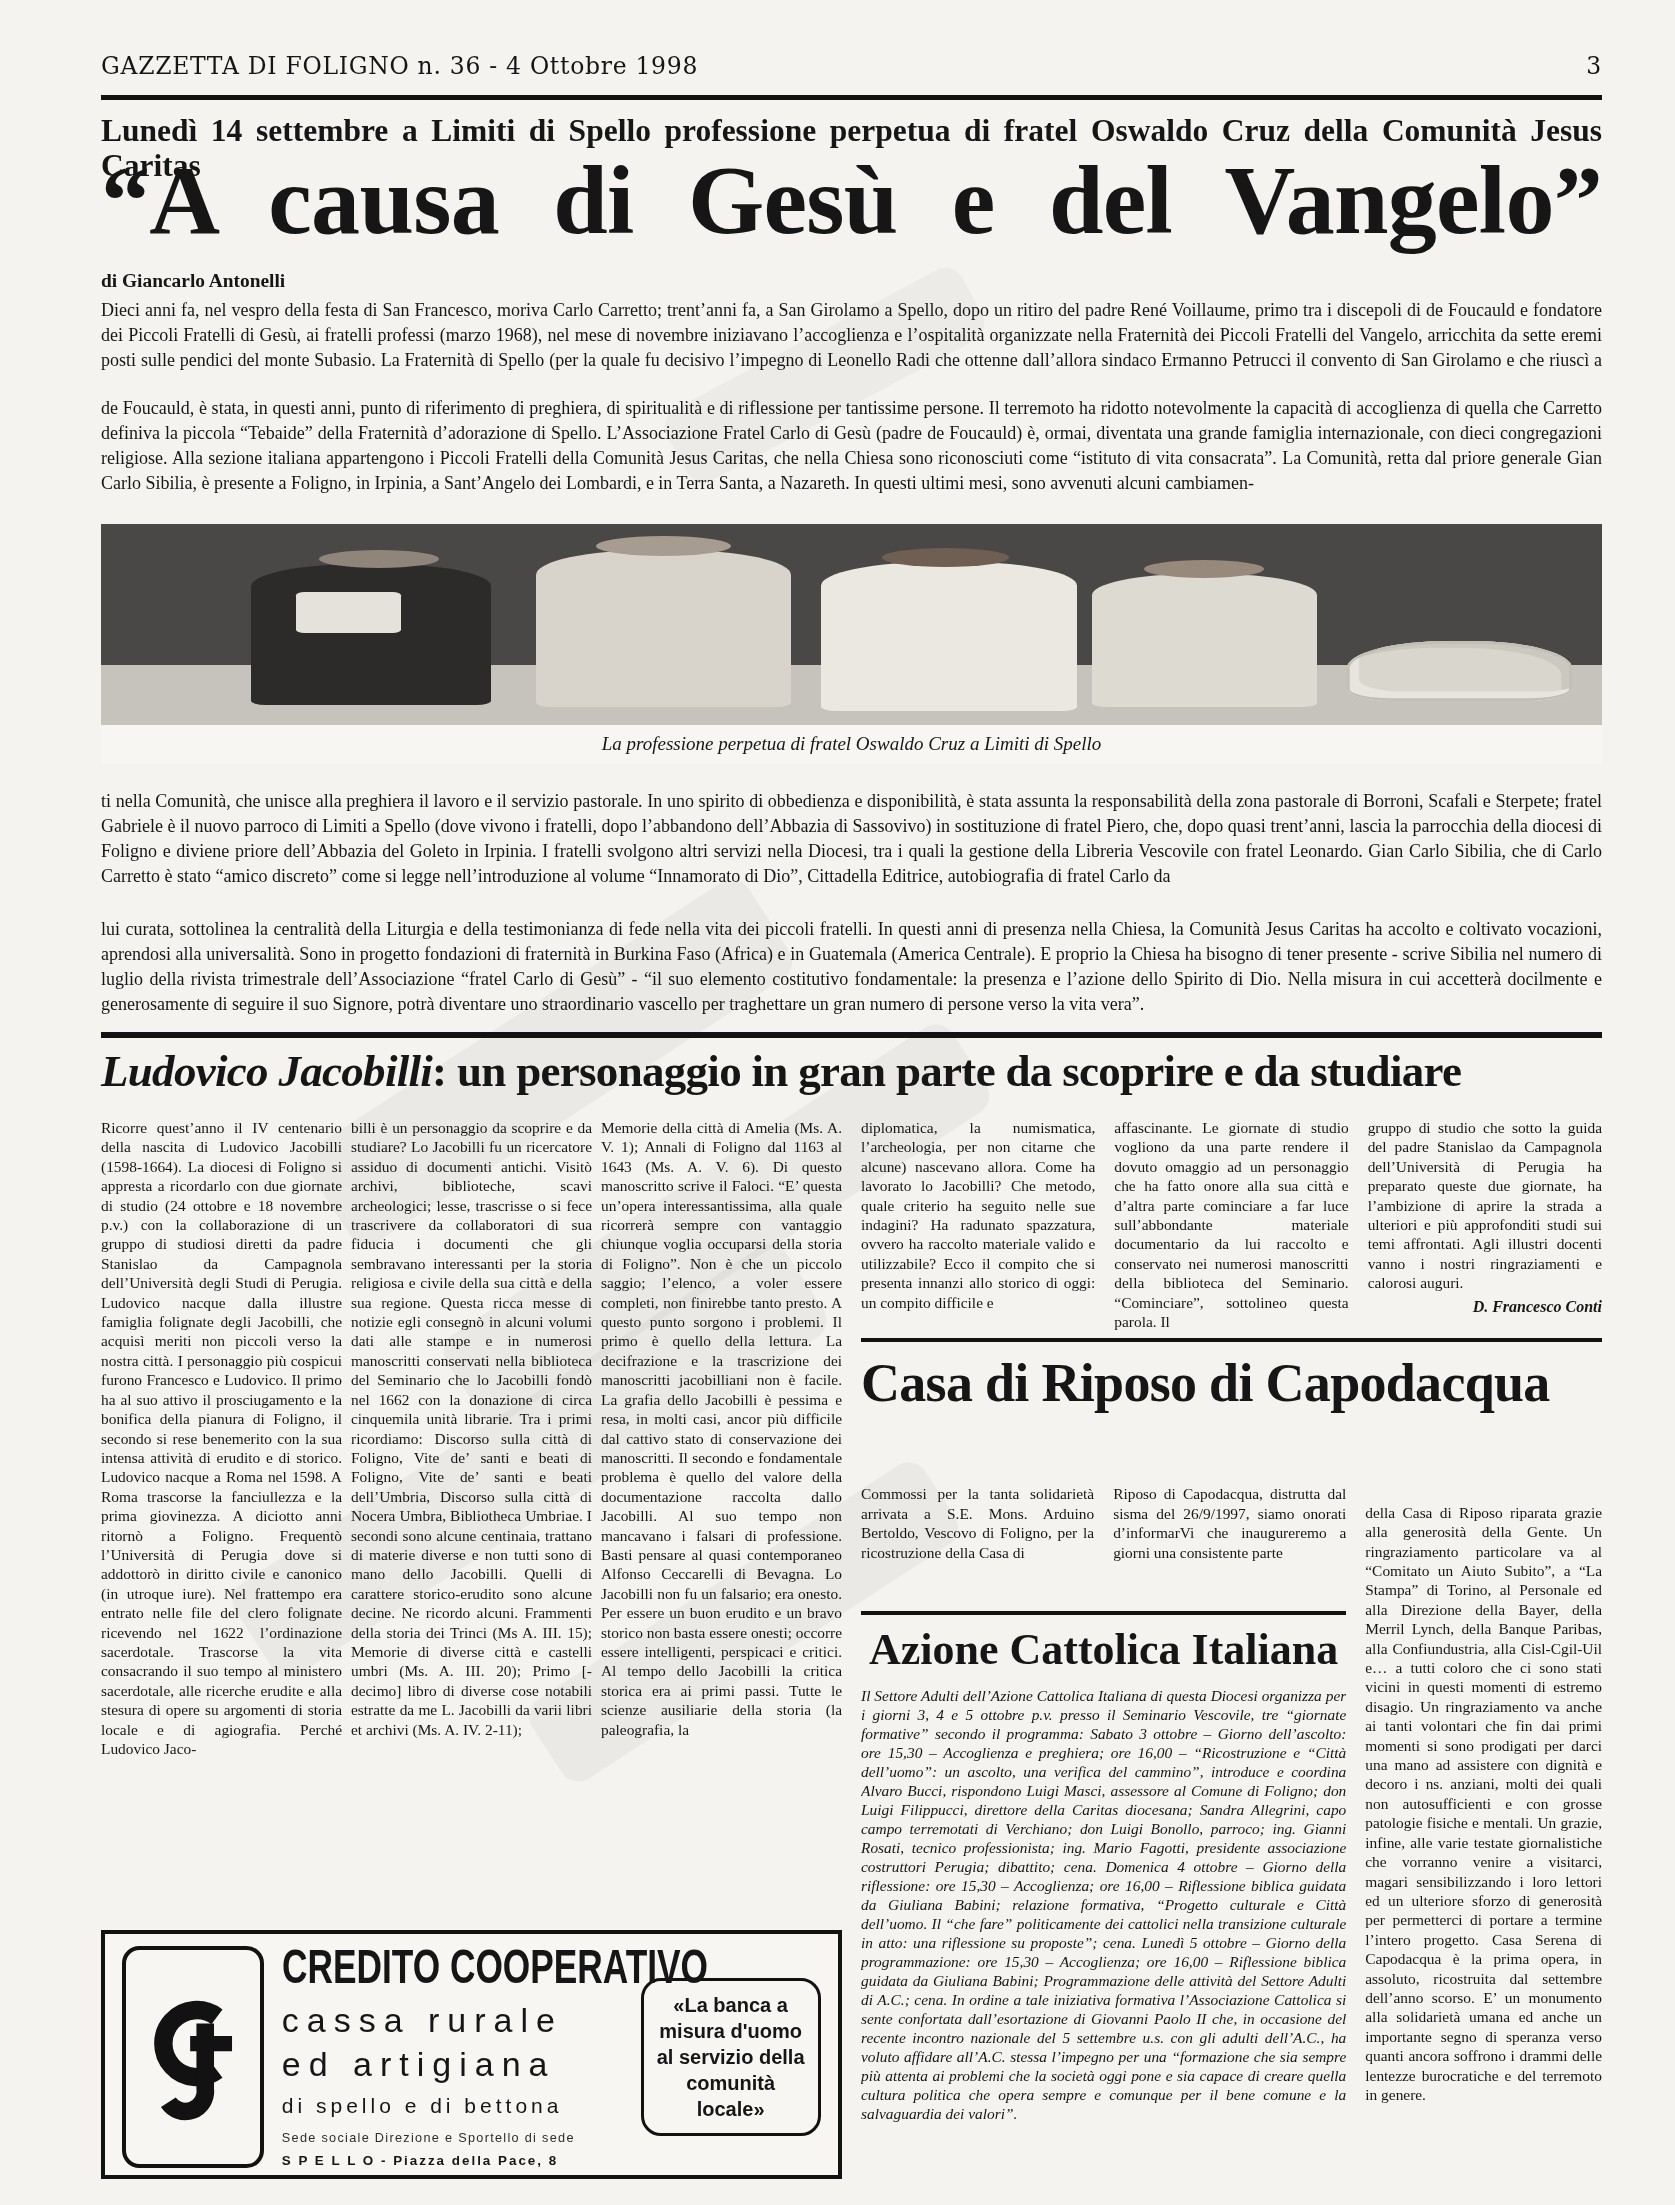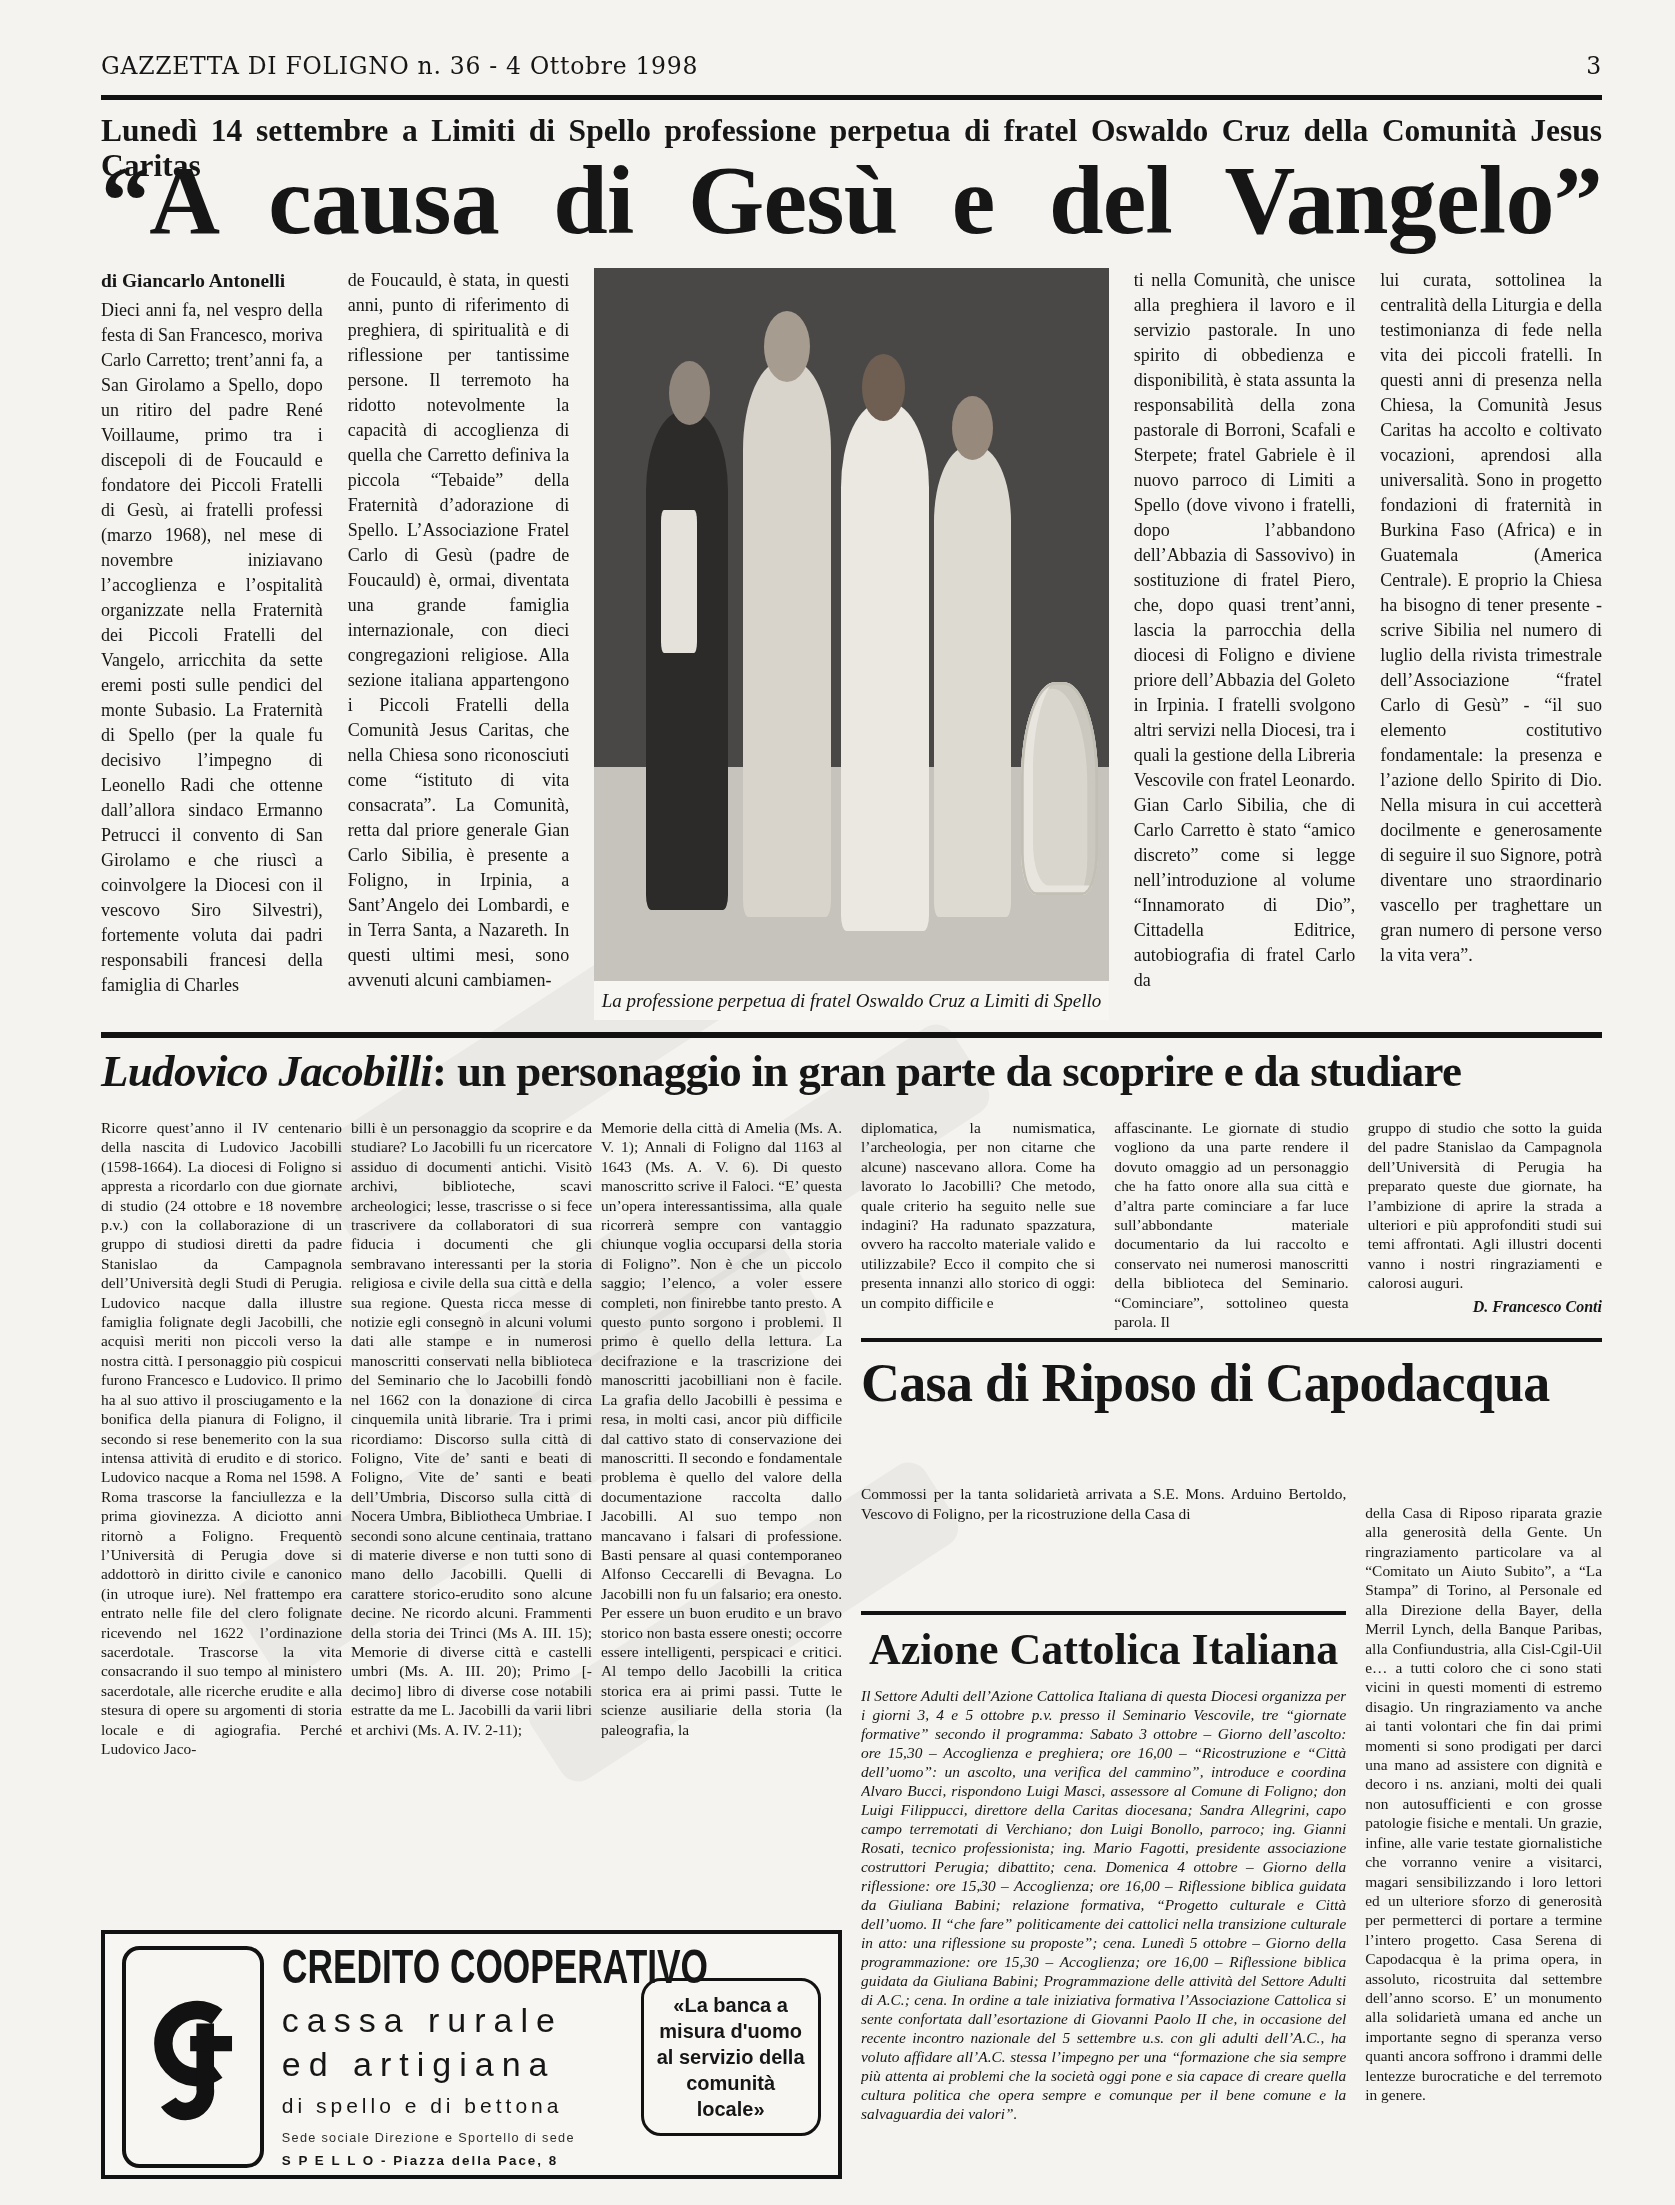--- a/index.html
+++ b/index.html
@@ -12,21 +12,21 @@
   .s3{left:201px;top:1407px;width:657px;height:107px;transform:rotate(-33deg);}
   .s4{left:509px;top:1575px;width:469px;height:94px;transform:rotate(-33deg);}
   .s5{left:657px;top:335px;width:335px;height:80px;transform:rotate(-28deg);background:rgba(60,60,60,0.04);}
 
   .masthead-row{position:absolute;left:101px;width:1501px;top:52px;display:flex;justify-content:space-between;align-items:baseline;font-family:"DejaVu Serif",serif;font-size:23.5px;letter-spacing:0.7px;}
   .rule-top{position:absolute;left:101px;width:1501px;top:95px;height:4.7px;background:#121212;}
 
   .kicker{position:absolute;left:101px;width:1501px;top:114px;font-size:31.5px;font-weight:bold;text-align:justify;text-align-last:justify;line-height:1.1;}
   .headline1{position:absolute;left:101px;width:1501px;top:149px;font-size:98px;font-weight:bold;line-height:1.05;text-align:justify;text-align-last:justify;letter-spacing:-0.7px;white-space:nowrap;}
 
-  .article1-cols{position:absolute;left:101px;width:1501px;top:268px;height:752px;display:flex;gap:25px;}
+  .article1-cols{position:absolute;left:101px;width:1501px;top:268px;height:752px;display:flex;gap:25px;flex-direction:column;}
   .a1col{flex:1;font-size:18px;line-height:25px;text-align:justify;overflow:hidden;}
   .byline{font-weight:bold;font-size:19.4px;margin-bottom:5.4px;}
   .photo-col{flex:2.32;display:flex;flex-direction:column;min-width:0;}
   .photo{flex:1;position:relative;overflow:hidden;background:#4a4846;}
   .ph-floor{position:absolute;left:0;right:0;bottom:0;height:30%;background:#c6c3bc;}
   .fig{position:absolute;border-radius:45% 45% 6% 6%/16% 16% 3% 3%;}
   .head{position:absolute;border-radius:50%;}
   .bouquet{position:absolute;left:83%;top:58%;width:15%;height:30%;background:#d8d6cd;border-radius:45% 45% 20% 20%;box-shadow:inset 0 0 0 2.7px #c2bfb5, inset 12px -9.4px 0 0 #e7e5de, inset -10.7px 6.7px 0 0 #cBC8bf;}
   .caption{height:39px;background:#f7f6f2;font-style:italic;font-size:19px;display:flex;align-items:center;justify-content:center;}
 
@@ -156,20 +156,21 @@
           <span>gruppo di studio che sotto la guida del padre Stanislao da Campagnola dell’Università di Perugia ha preparato queste due giornate, ha l’ambizione di aprire la strada a ulteriori e più approfonditi studi sui temi affrontati. Agli illustri docenti vanno i nostri ringraziamenti e calorosi auguri.</span>
           <div class="signoff">D. Francesco Conti</div>
         </div>
       </div>
       <div class="rule-sm"></div>
       <div class="casa-headline">Casa di Riposo di Capodacqua</div>
       <div class="casa-row">
         <div class="casa-left">
           <div class="casa-ab">
             <div class="jcol">Commossi per la tanta solidarietà arrivata a S.E. Mons. Arduino Bertoldo, Vescovo di Foligno, per la ricostruzione della Casa di</div>
+            <div class="jcol">Riposo di Capodacqua, distrutta dal sisma del 26/9/1997, siamo onorati d’informarVi che inaugureremo a giorni una consistente parte</div>
           </div>
           <div class="rule-sm2"></div>
           <div class="azione-headline">Azione Cattolica Italiana</div>
           <div class="azione-body">Il Settore Adulti dell’Azione Cattolica Italiana di questa Diocesi organizza per i giorni 3, 4 e 5 ottobre p.v. presso il Seminario Vescovile, tre “giornate formative” secondo il programma: Sabato 3 ottobre – Giorno dell’ascolto: ore 15,30 – Accoglienza e preghiera; ore 16,00 – “Ricostruzione e “Città dell’uomo”: un ascolto, una verifica del cammino”, introduce e coordina Alvaro Bucci, rispondono Luigi Masci, assessore al Comune di Foligno; don Luigi Filippucci, direttore della Caritas diocesana; Sandra Allegrini, capo campo terremotati di Verchiano; don Luigi Bonollo, parroco; ing. Gianni Rosati, tecnico professionista; ing. Mario Fagotti, presidente associazione costruttori Perugia; dibattito; cena. Domenica 4 ottobre – Giorno della riflessione: ore 15,30 – Accoglienza; ore 16,00 – Riflessione biblica guidata da Giuliana Babini; relazione formativa, “Progetto culturale e Città dell’uomo. Il “che fare” politicamente dei cattolici nella transizione culturale in atto: una riflessione su proposte”; cena. Lunedì 5 ottobre – Giorno della programmazione: ore 15,30 – Accoglienza; ore 16,00 – Riflessione biblica guidata da Giuliana Babini; Programmazione delle attività del Settore Adulti di A.C.; cena. In ordine a tale iniziativa formativa l’Associazione Cattolica si sente confortata dall’esortazione di Giovanni Paolo II che, in occasione del recente incontro nazionale del 5 settembre u.s. con gli adulti dell’A.C., ha voluto affidare all’A.C. stessa l’impegno per una “formazione che sia sempre più attenta ai problemi che la società oggi pone e sia capace di creare quella cultura politica che opera sempre e comunque per il bene comune e la salvaguardia dei valori”.</div>
         </div>
         <div class="casa-colC">della Casa di Riposo riparata grazie alla generosità della Gente. Un ringraziamento particolare va al “Comitato un Aiuto Subito”, a “La Stampa” di Torino, al Personale ed alla Direzione della Bayer, della Merril Lynch, della Banque Paribas, alla Confiundustria, alla Cisl-Cgil-Uil e… a tutti coloro che ci sono stati vicini in questi momenti di estremo disagio. Un ringraziamento va anche ai tanti volontari che fin dai primi momenti si sono prodigati per darci una mano ad assistere con dignità e decoro i ns. anziani, molti dei quali non autosufficienti e con grosse patologie fisiche e mentali. Un grazie, infine, alle varie testate giornalistiche che vorranno venire a visitarci, magari sensibilizzando i loro lettori ed un ulteriore sforzo di generosità per permetterci di portare a termine l’intero progetto. Casa Serena di Capodacqua è la prima opera, in assoluto, ricostruita dal settembre dell’anno scorso. E’ un monumento alla solidarietà umana ed anche un importante segno di speranza verso quanti ancora soffrono i drammi delle lentezze burocratiche e del terremoto in genere.</div>
       </div>
     </div>
 
   </div>

